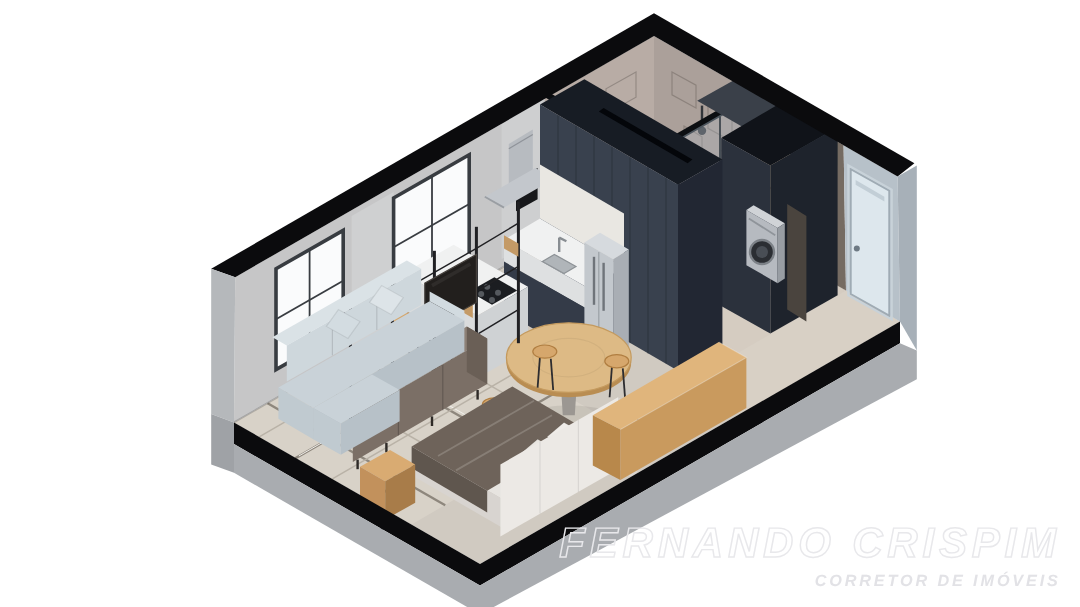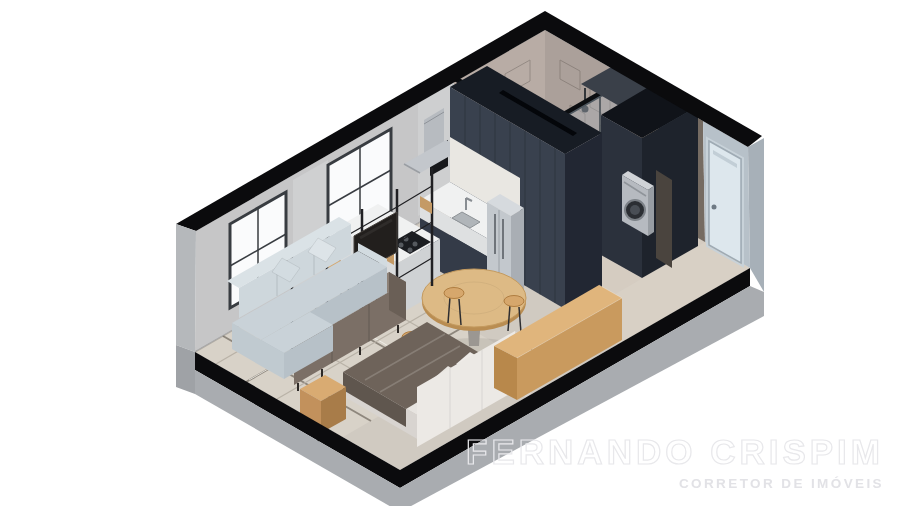--- a/index.html
+++ b/index.html
@@ -3,20 +3,21 @@
 <meta charset="utf-8">
 <style>
   html, body { margin: 0; padding: 0; background: #ffffff; }
   .stage {
     position: relative;
     width: 900px;
     height: 506px;
     background: #ffffff;
     overflow: hidden;
     font-family: "Liberation Sans", sans-serif;
+    font-style: italic;
   }
   .stage svg { display: block; width: 900px; height: 506px; }
   .wm-title {
     font-family: "Liberation Sans", sans-serif;
     font-size: 35px;
     font-weight: 700;
     letter-spacing: 4px;
     fill: none;
     stroke: #e8e8eb;
     stroke-width: 1.2px;

